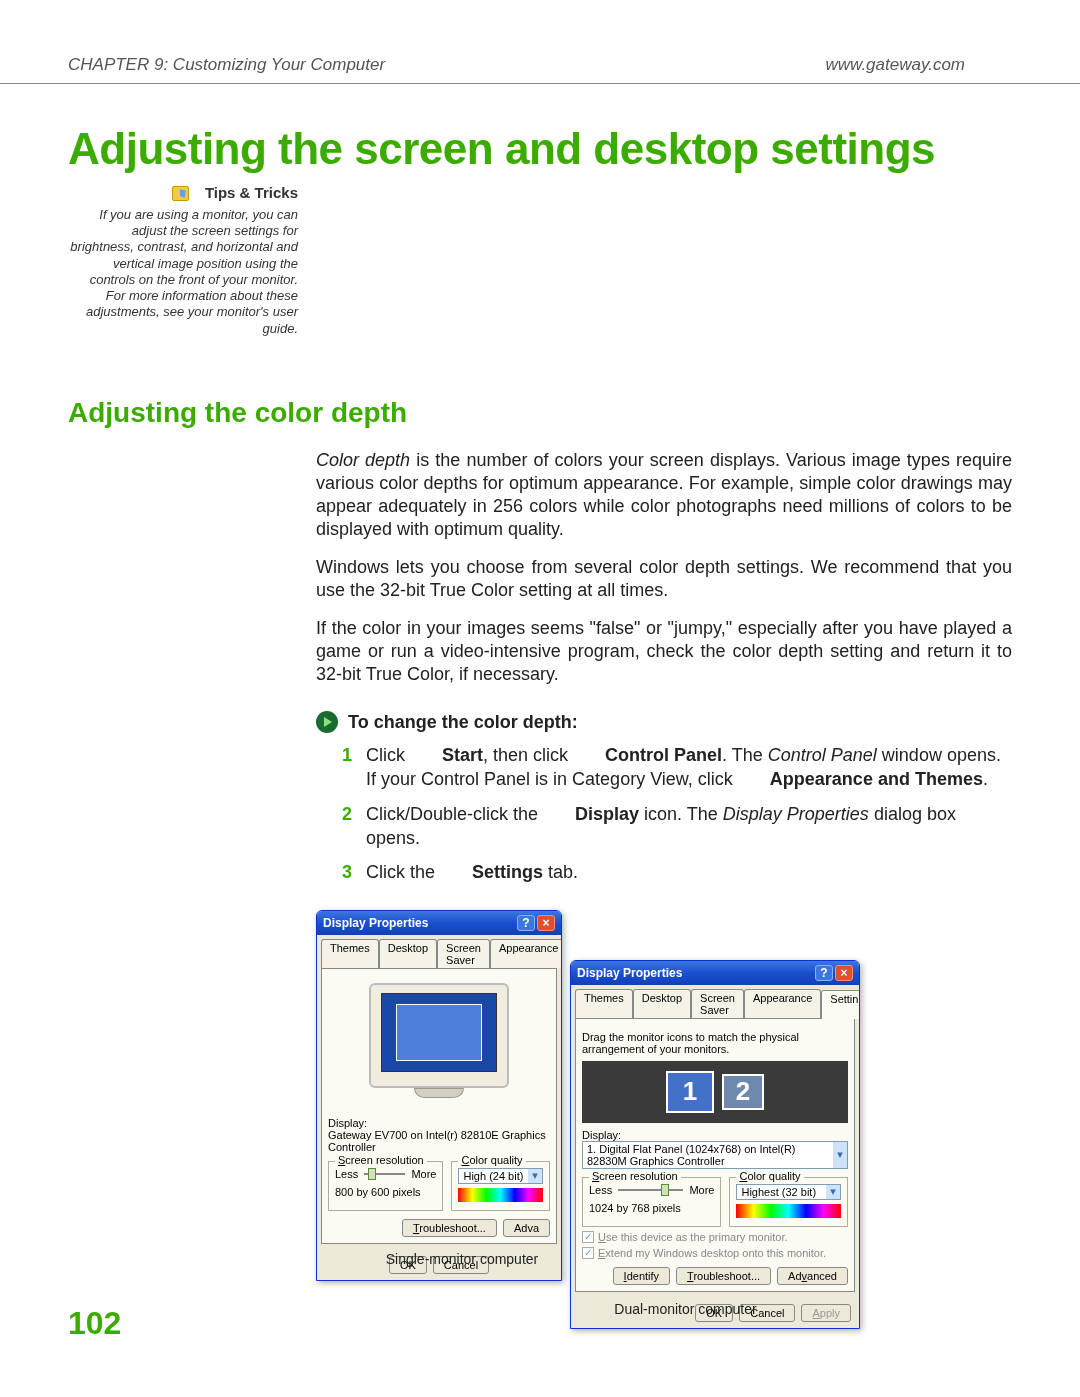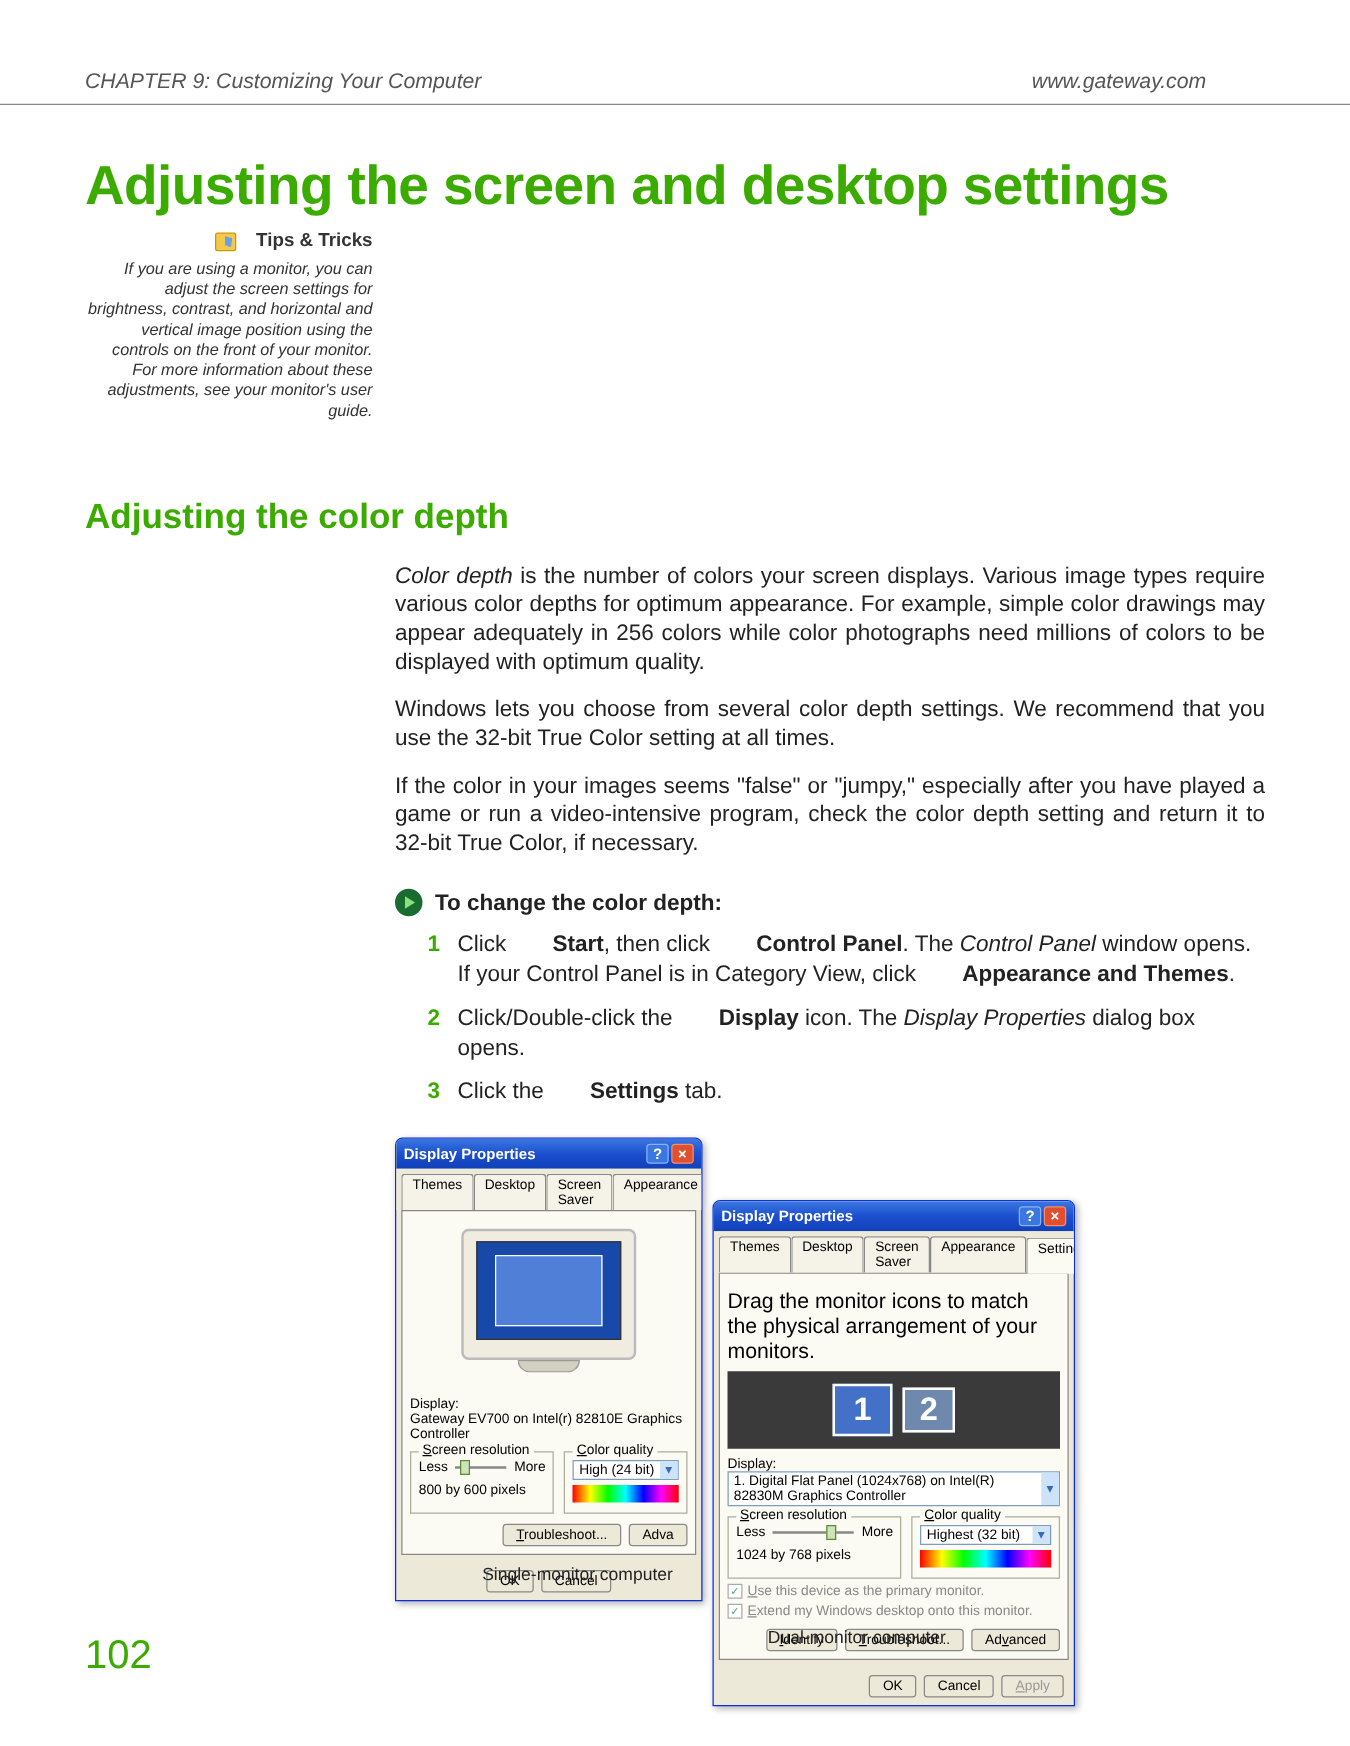--- a/index.html
+++ b/index.html
@@ -110,24 +110,24 @@
   .rainbow { height:14px; margin-top:4px; background: linear-gradient(90deg,#f00,#ff0,#0f0,#0ff,#00f,#f0f,#f00);}
   .btn-row { display:flex; justify-content:flex-end; gap:6px; margin-top:8px;}
   .btn-row.center { justify-content:center; }
   .xp-btn { padding:2px 10px; font-size:11px; background:#ece9d8; border:1px solid #888; border-radius:3px;}
   .xp-btn .u { text-decoration:underline;}
   .caption { text-align:center; font-size:14px; margin-top:6px; color:#222;}
   .multi-monitors { display:flex; align-items:center; justify-content:center; gap:8px; background:#3a3a3a; padding:10px; margin:6px 0;}
   .mm { border:2px solid #fff; color:#fff; font-weight:700; font-size:26px; display:flex; align-items:center; justify-content:center;}
   .mm1 { width:48px; height:42px; background:#4371c8;}
   .mm2 { width:42px; height:36px; background:#6f88ad;}
-  .instruction { font-size:17px; margin:6px 0;}
+  .instruction { font-size:11px; margin:6px 0;}
   .chk-row { font-size:11px; color:#888; display:flex; align-items:center; gap:4px; margin-top:4px;}
   .chk { width:12px; height:12px; border:1px solid #aaa; background:#fff; display:inline-flex; align-items:center; justify-content:center; font-size:9px; color:#4a8;}
-  .page-number { position:absolute; bottom:55px; left:68px; color:#3cab00; font-weight:400; font-family:"Arial Narrow", sans-serif; font-size:32px;}
+  .page-number { position:absolute; bottom:55px; left:68px; color:#3cab00; font-weight:700; font-family:"Arial Narrow", sans-serif; font-size:32px;}
 </style>
 </head>
 <body>
 
 <div class="page-header">
   <span>CHAPTER 9: Customizing Your Computer</span>
   <span>www.gateway.com</span>
 </div>
 
 <div class="content">

